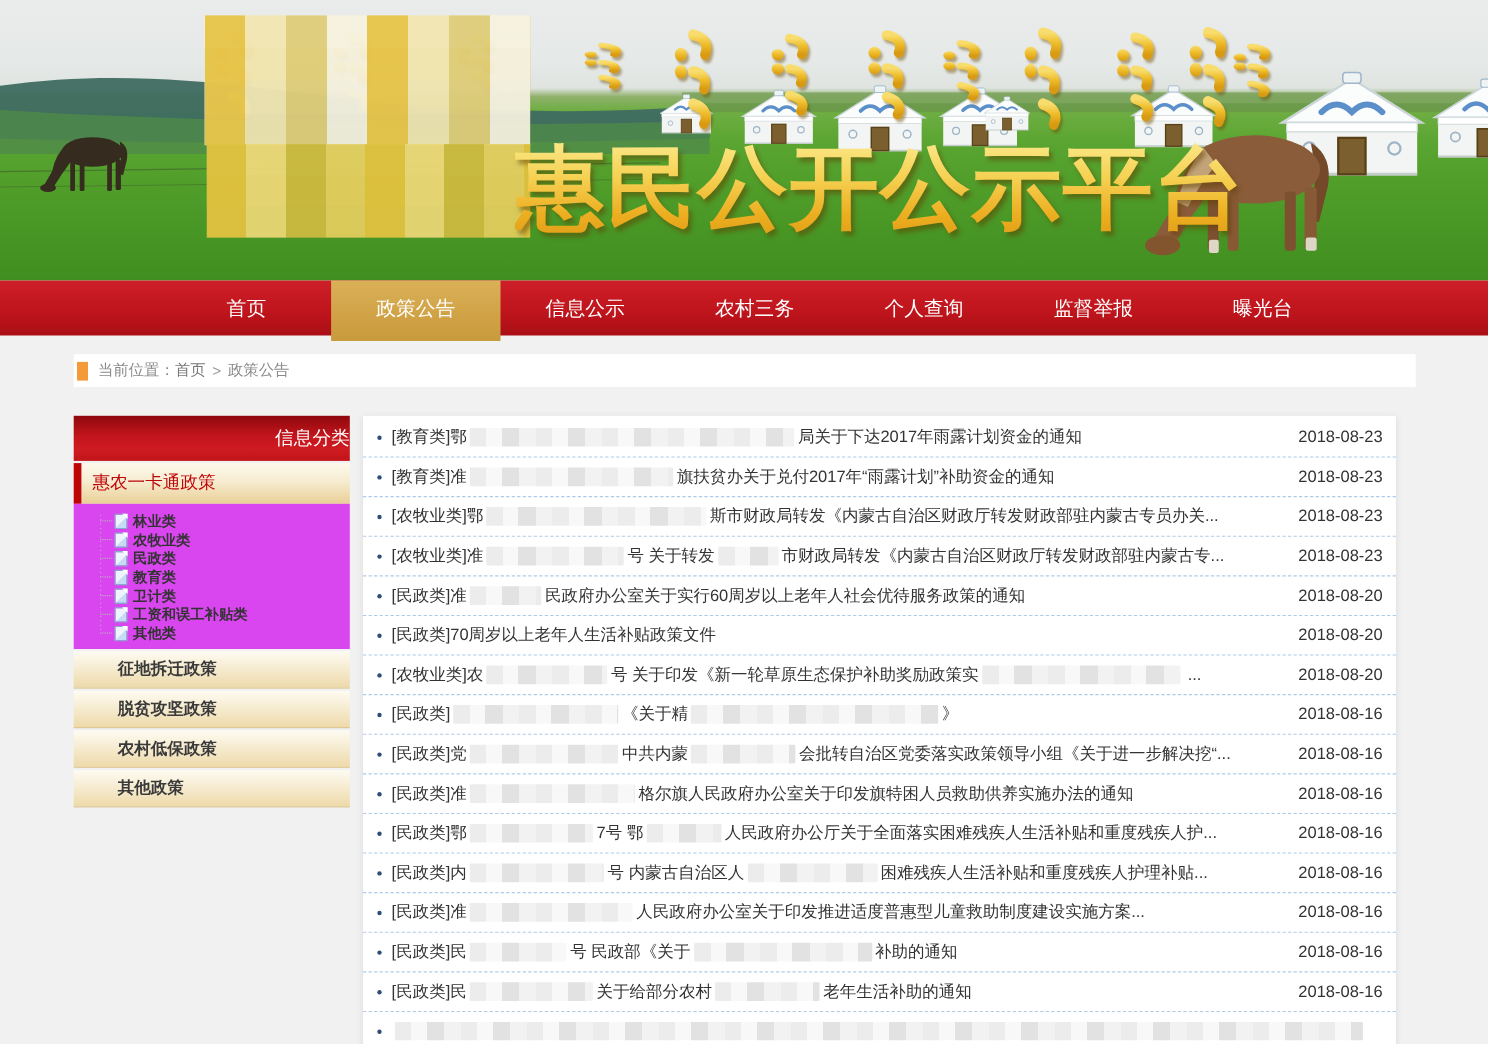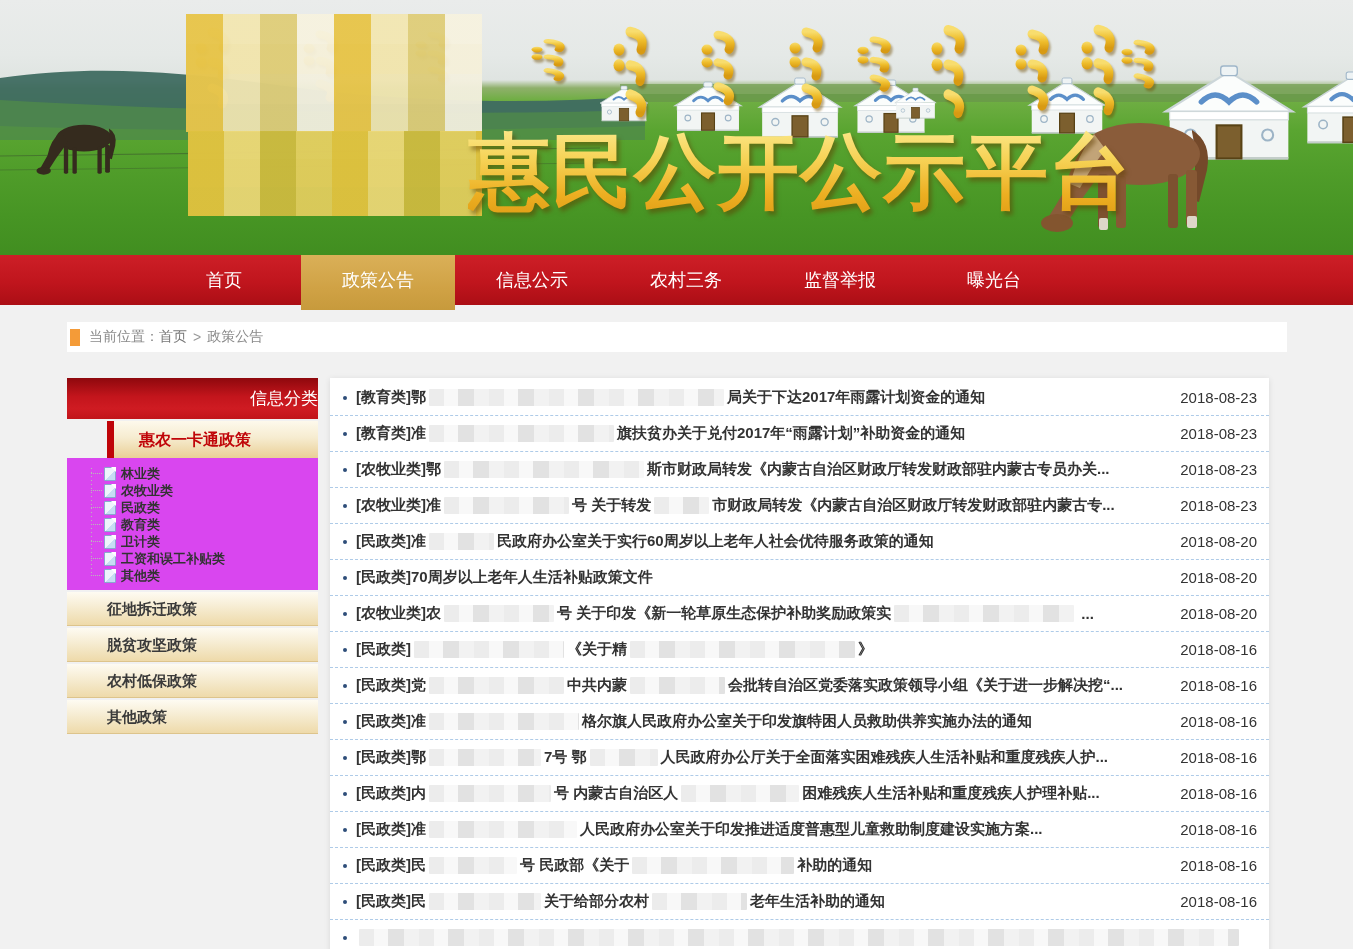--- a/index.html
+++ b/index.html
@@ -75,21 +75,21 @@
   .sidebar { position: absolute; left: 0; top: 0; width: 251px; }
   .sb-header {
     height: 41px; line-height: 41px; text-align: right;
     color: #fff; font-weight: normal; font-size: 17px;
     background: linear-gradient(180deg, #8e080d 0%, #c3151c 45%, #cf1b22 75%, #c11419 100%);
   }
   .sb-active {
     margin-top: 2px; height: 37px; line-height: 37px;
     background: linear-gradient(180deg, #fdf9ec 0%, #f6ecd0 45%, #eacf96 100%);
     border-left: 7px solid #bf0408;
-    color: #c00509; font-weight: bold; font-size: 16px; padding-left: 25px; cursor: pointer; margin-left: 40px;
+    color: #c00509; font-weight: normal; font-size: 16px; padding-left: 10px; cursor: pointer;
   }
   .sb-tree {
     background: #d946ef; padding: 7px 0 6px 24px; position: relative; font-weight: bold;
   }
   .sb-tree::before {
     content: ""; position: absolute; left: 24px; top: 10px; bottom: 14px; width: 1px;
     background-image: linear-gradient(180deg, #b9b9b9 25%, transparent 25%);
     background-size: 1px 4px;
   }
   .sb-tree-item { display: flex; align-items: center; height: 17px; font-size: 13px; color: #333; cursor: pointer; }
@@ -119,21 +119,21 @@
     box-shadow: 0 1px 6px rgba(0,0,0,.10);
     padding-top: 2px; min-height: 600px;
   }
   .row {
     height: 36px; border-bottom: 1px dashed #aecbe8;
     display: flex; align-items: center; padding: 0 12px 0 10px; cursor: pointer;
   }
   .bullet { width: 4px; height: 4px; border-radius: 50%; background: #2e4d79; margin: 0 9px 0 3px; flex: none; }
   .row-title {
     flex: 1; display: flex; align-items: center; overflow: hidden;
-    font-size: 15px; color: #333; font-weight: bold;
+    font-size: 15px; color: #333;
   }
   .row-title .seg { white-space: pre; flex: none; }
   .redact {
     display: inline-block; height: 17px; margin: 0 3px; flex: none; border-radius: 1px;
     background: repeating-linear-gradient(90deg, #ececec 0 15px, #f8f8f8 15px 29px, #e2e2e2 29px 45px, #f2f2f2 45px 60px);
     filter: blur(0.7px);
   }
   .row-date { font-size: 15px; color: #333; margin-left: 12px; flex: none; }
 </style>
 </head>
@@ -232,20 +232,21 @@
   <div class="mosaic mosaic-top"></div>
   <div class="mosaic mosaic-title"></div>
   <div class="banner-title">惠民公开公示平台</div>
 </div>
 
 <div class="nav" id="main-nav">
     <a class="nav-item">首页</a>
     <a class="nav-item active">政策公告</a>
     <a class="nav-item">信息公示</a>
     <a class="nav-item">农村三务</a>
+    <a class="nav-item">个人查询</a>
     <a class="nav-item">监督举报</a>
     <a class="nav-item">曝光台</a>
   </div>
 
 <div class="breadcrumb">
   <span class="crumb-marker"></span>
   <span>当前位置：</span>
   <a class="crumb-link">首页</a>
   <span class="crumb-sep">&gt;</span>
   <span>政策公告</span>

